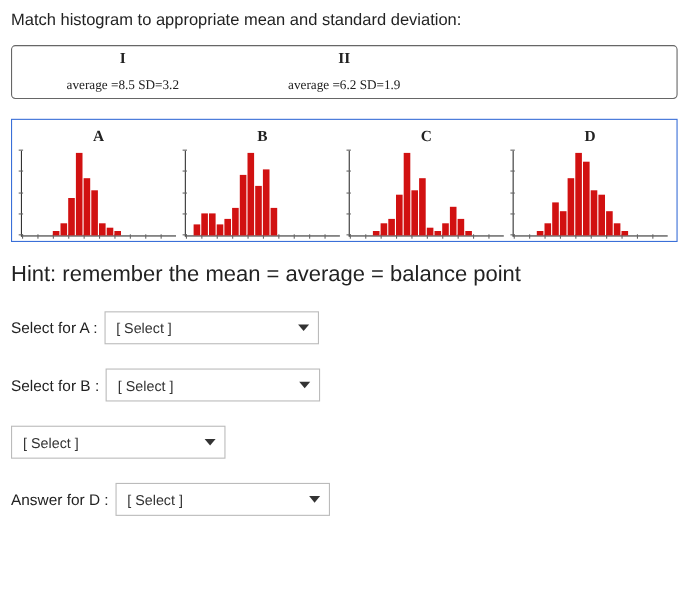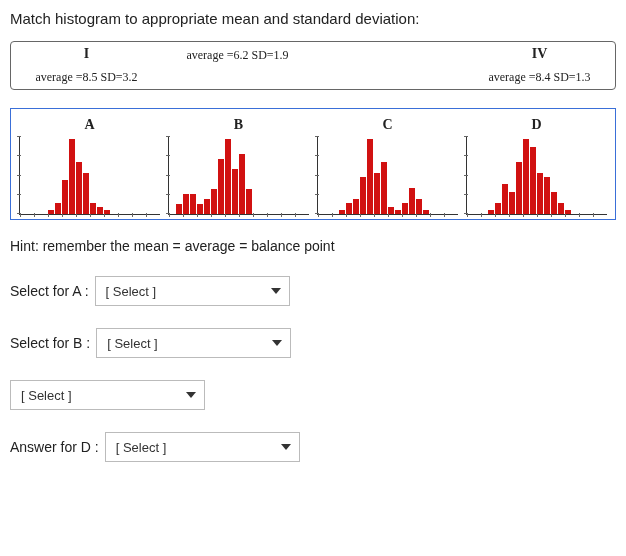--- a/index.html
+++ b/index.html
@@ -51,21 +51,21 @@
     }
     .bar {
       position: absolute;
       bottom: 0;
       background: #d11111;
       width: 6px;
     }
     .y-tick { position: absolute; left: -3px; width: 4px; height: 1px; background: #666; }
     .x-tick { position: absolute; bottom: -3px; width: 1px; height: 4px; background: #666; }
     .hint {
-      font-size: 14px;
+      font-size: 20px;
       margin: 18px 0 22px 0;
     }
     .answer-row {
       display: flex;
       align-items: center;
       margin-bottom: 22px;
       gap: 6px;
     }
     .answer-label { font-size: 14px; }
     .select-wrap {
@@ -96,27 +96,24 @@
 <body>
 
 <div class="question-title">Match histogram to appropriate mean and standard deviation:</div>
 
 <div class="options-box">
   <div class="options-col">
     <span class="opt-label">I</span>
     <span class="opt-desc">average =8.5  SD=3.2</span>
   </div>
   <div class="options-col">
+    <span class="opt-label">II</span>
     <span class="opt-desc">average =6.2  SD=1.9</span>
   </div>
   <div class="options-col">
-  </div>
-  <div class="options-col">
-    <span class="opt-label">IV</span>
-    <span class="opt-desc">average =8.4  SD=1.3</span>
   </div>
 </div>
 
 <div class="histograms-box">
   <div class="hist-cell">
     <span class="hist-label">A</span>
     <div class="hist-canvas" id="hist-A">
         <div class="y-tick" style="bottom: 0px;"></div>
         <div class="y-tick" style="bottom: 19.25px;"></div>
         <div class="y-tick" style="bottom: 38.5px;"></div>

